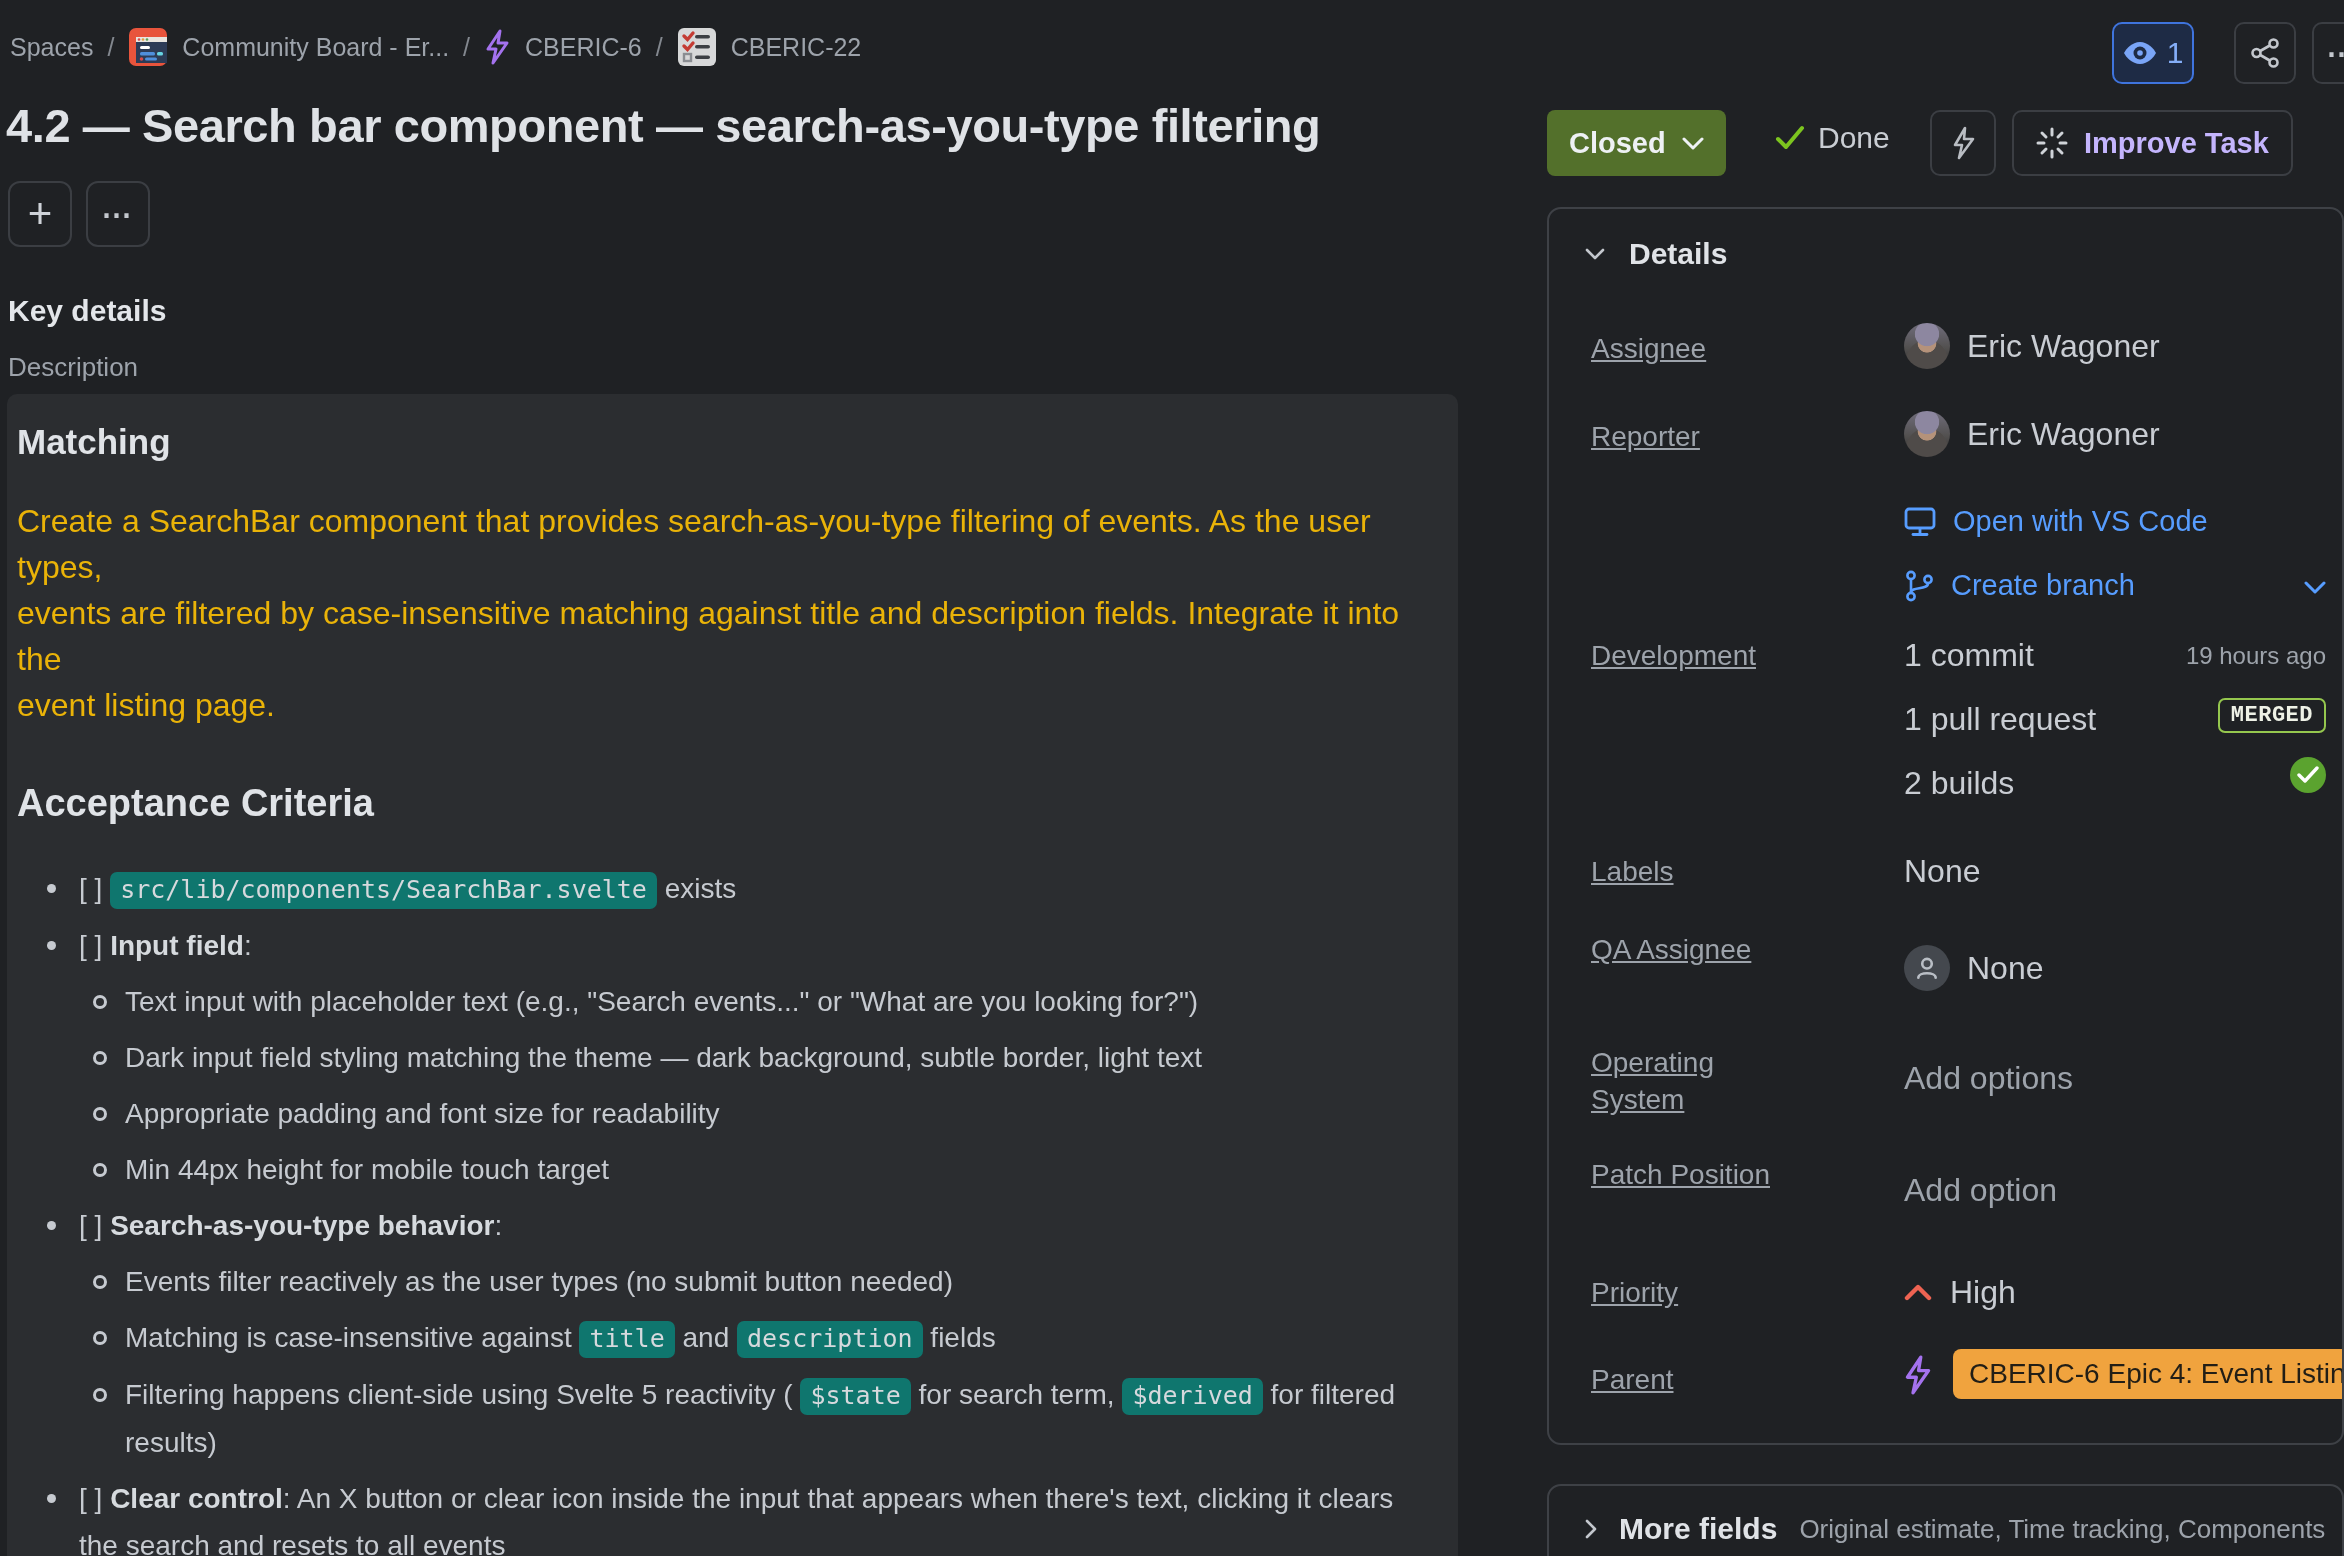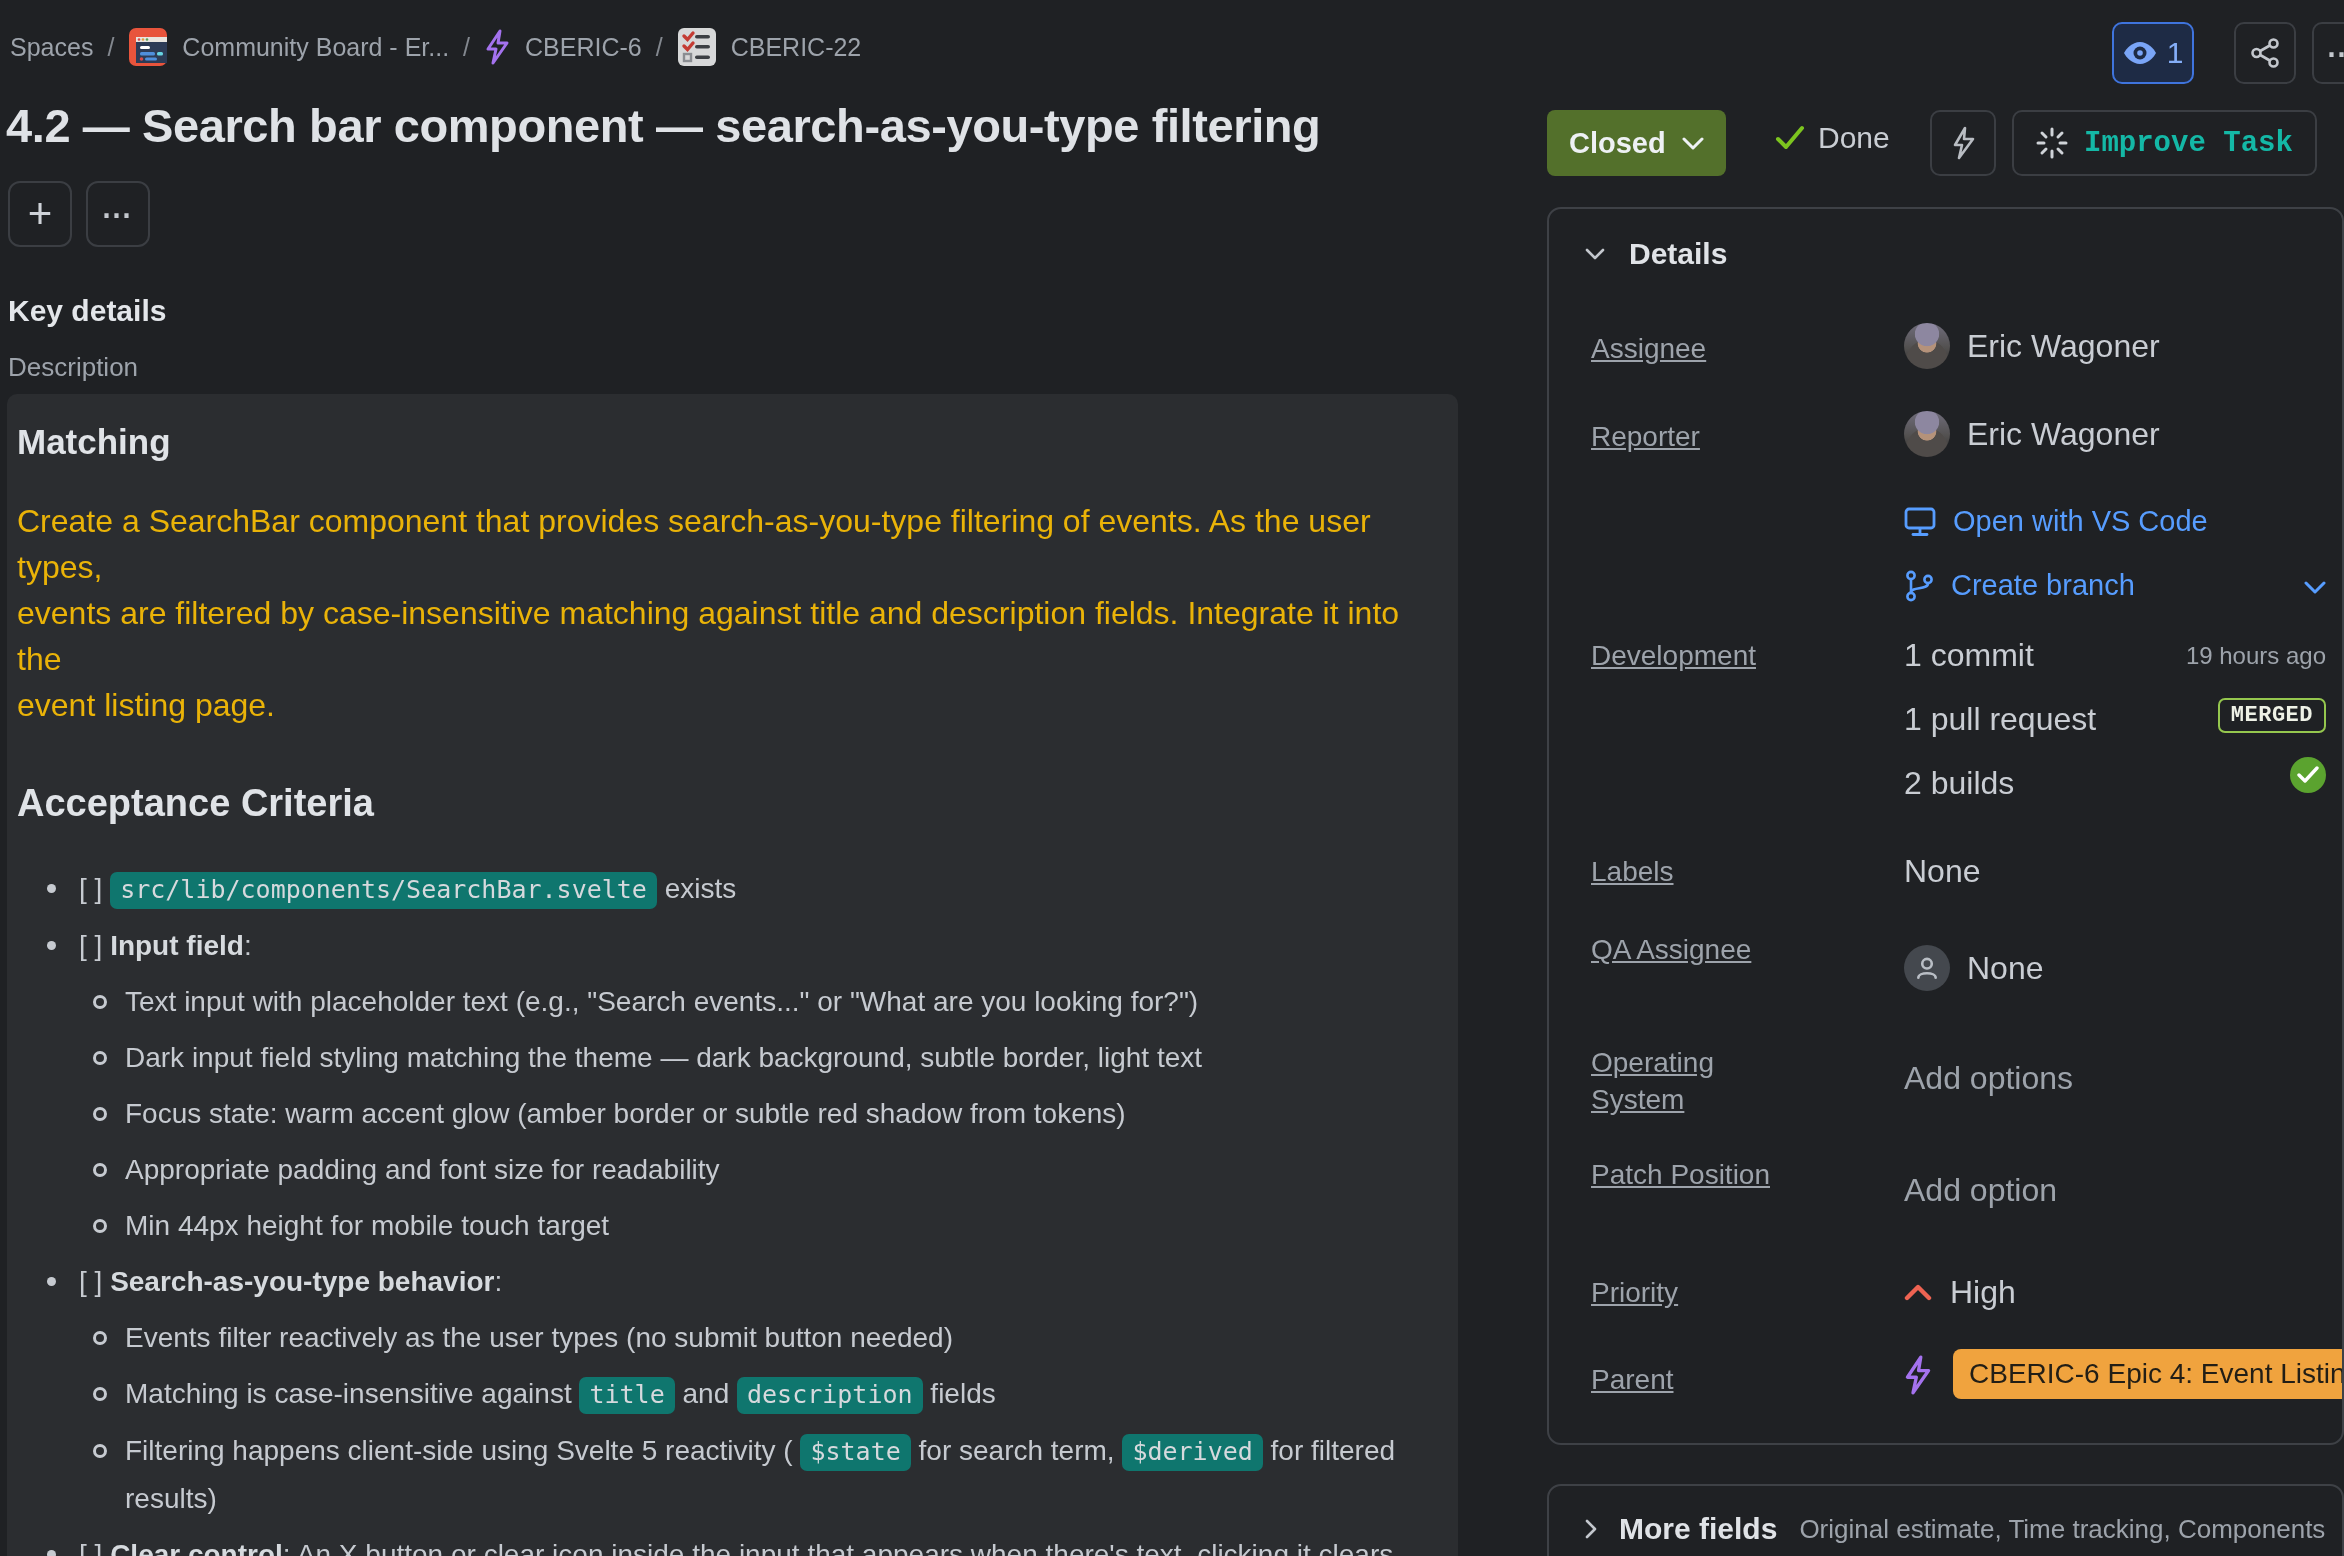--- a/index.html
+++ b/index.html
@@ -37,21 +37,21 @@
 
   
   .status-btn { left:1547px; top:110px; height:66px; padding:0 22px; background:#53702b;
     border-radius:8px; gap:16px; cursor:pointer; }
   .status-label { font-size:29px; font-weight:bold; color:#eef1f4; }
   .resolution { left:1775px; top:121px; gap:13px; }
   .resolution-text { font-size:30px; color:#c9cdd3; }
   .zap-btn { left:1930px; top:110px; width:66px; height:66px; }
   .improve-btn { left:2012px; top:110px; height:66px; padding:0 22px; border:2px solid #3b3e43;
     border-radius:10px; gap:16px; cursor:pointer; }
-  .improve-label { font-family:Liberation Mono, monospace; font-size:29px; font-weight:bold; color:#14b8a6; white-space:nowrap; }
+  .improve-label { font-family:Liberation Sans, sans-serif; font-size:29px; font-weight:bold; color:#c4b5fd; white-space:nowrap; }
 
   
   .key-details { left:8px; top:294px; font-size:30px; font-weight:bold; color:#e3e6ea; }
   .desc-label  { left:8px; top:352px; font-size:26px; color:#9da3ab; }
   .summary-panel { left:7px; top:394px; width:1451px; height:1162px; background:#2b2d30;
     border-radius:10px 10px 0 0; padding:24px 40px 0 10px; }
   .summary-title { font-size:35px; font-weight:bold; color:#e0e3e7; margin:4px 0 36px; }
   .summary-line { font-size:32px; line-height:46px; color:#eab308; }
   .criteria-title { font-size:38px; font-weight:bold; color:#e0e3e7; margin:54px 0 40px; }
   .criteria-list { list-style:none; }
@@ -232,21 +232,20 @@
       <div class="summary-line">Create a SearchBar component that provides search-as-you-type filtering of events. As the user types,</div>
       <div class="summary-line">events are filtered by case-insensitive matching against title and description fields. Integrate it into the</div>
       <div class="summary-line">event listing page.</div>
     </div>
   <h2 class="criteria-title">Acceptance Criteria</h2>
   <ul id="criteria-list" class="criteria-list">
       <li class="lv1"><span>[ ] </span><code class="chip">src/lib/components/SearchBar.svelte</code><span> exists</span></li>
       <li class="lv1"><span>[ ] </span><span class="b">Input field</span><span>:</span></li>
       <li class="lv2"><span>Text input with placeholder text (e.g., "Search events..." or "What are you looking for?")</span></li>
       <li class="lv2"><span>Dark input field styling matching the theme — dark background, subtle border, light text</span></li>
-      <li class="lv2"><span>Focus state: warm accent glow (amber border or subtle red shadow from tokens)</span></li>
       <li class="lv2"><span>Appropriate padding and font size for readability</span></li>
       <li class="lv2"><span>Min 44px height for mobile touch target</span></li>
       <li class="lv1"><span>[ ] </span><span class="b">Search-as-you-type behavior</span><span>:</span></li>
       <li class="lv2"><span>Events filter reactively as the user types (no submit button needed)</span></li>
       <li class="lv2"><span>Matching is case-insensitive against </span><code class="chip">title</code><span> and </span><code class="chip">description</code><span> fields</span></li>
       <li class="lv2"><span>Filtering happens client-side using Svelte 5 reactivity ( </span><code class="chip">$state</code><span> for search term, </span><code class="chip">$derived</code><span> for filtered results)</span></li>
       <li class="lv1"><span>[ ] </span><span class="b">Clear control</span><span>: An X button or clear icon inside the input that appears when there's text, clicking it clears the search and resets to all events</span></li>
       <li class="lv1"><span>[ ] </span><span class="b">Integration with listing page</span><span>: The SearchBar is placed on the </span><code class="chip">/events</code><span> page above the event grid.</span></li>
     </ul>
 </div>

